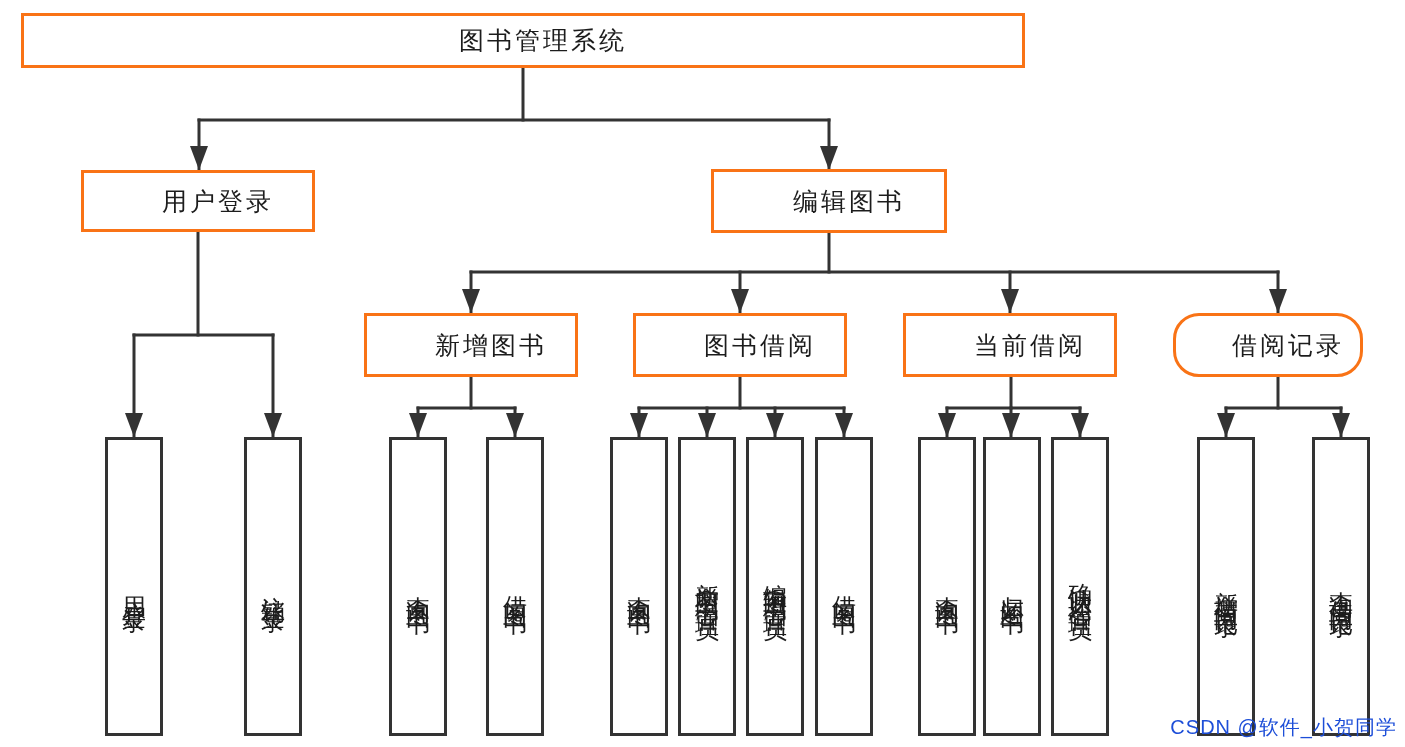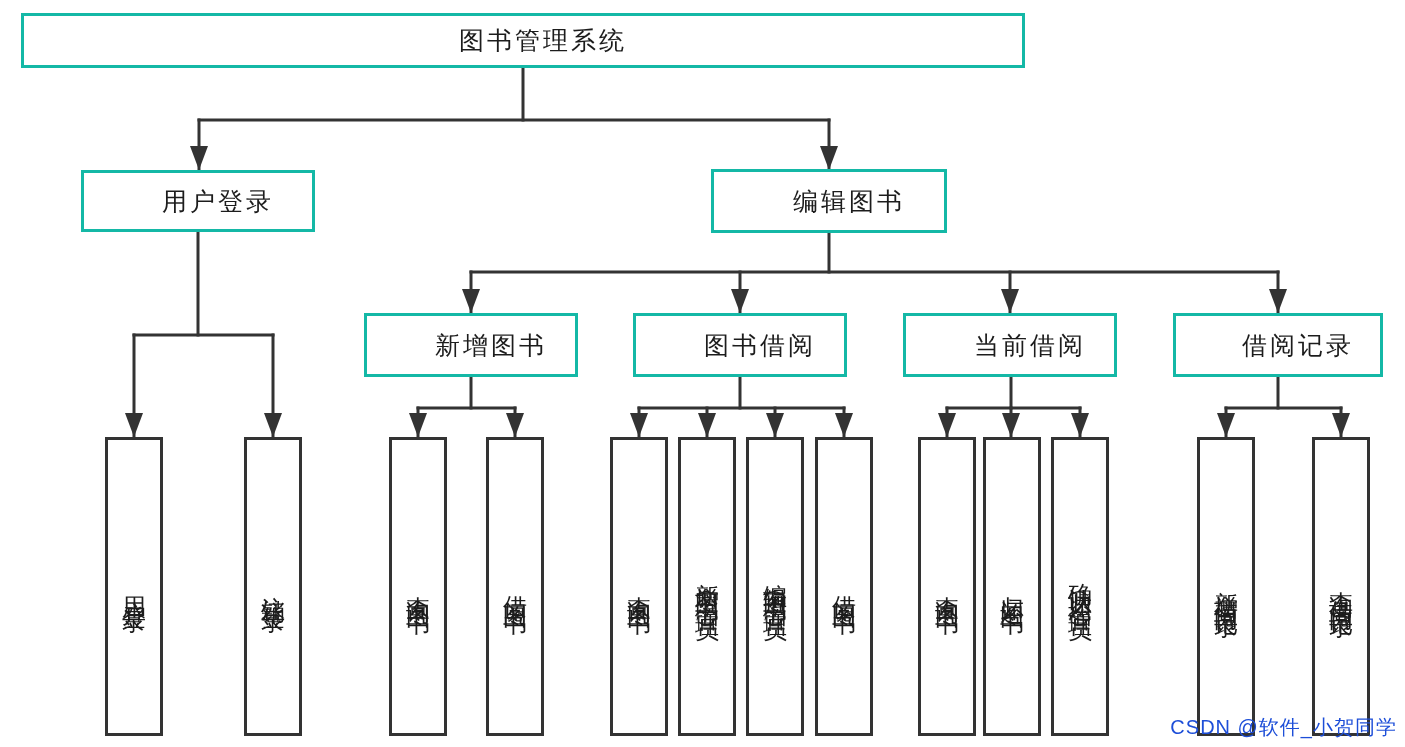--- a/index.html
+++ b/index.html
@@ -28,21 +28,21 @@
     stroke-linecap: square;
   }
   .connectors polygon {
     fill: #333333;
     stroke: none;
   }
   .hbox {
     position: absolute;
     box-sizing: border-box;
     background: #ffffff;
-    border: 3px solid #14b8a6;
+    border: 3px solid #f97316;
     display: flex;
     align-items: center;
     justify-content: center;
     z-index: 2;
     padding-left: 40px;
   }
   .hbox .lbl {
     font-size: 25px;
     letter-spacing: 3px;
     color: #1c1c1c;
@@ -175,21 +175,21 @@
 
   <div class="hbox" style="left:364px; top:313px; width:214px; height:64px;">
     <span class="lbl">新增图书</span>
   </div>
   <div class="hbox" style="left:903px; top:313px; width:214px; height:64px;">
     <span class="lbl">当前借阅</span>
   </div>
   <div class="hbox" style="left:633px; top:313px; width:214px; height:64px;">
     <span class="lbl">图书借阅</span>
   </div>
-  <div class="hbox" style="left:1173px; top:313px; width:210px; height:64px;">
+  <div class="hbox" style="left:1173px; top:313px; width:190px; height:64px;border-radius:26px;">
     <span class="lbl">借阅记录</span>
   </div>
 
   <div class="vbox" style="left:105px;">
     <span class="lbl">用户登录</span>
   </div>
   <div class="vbox" style="left:244px;">
     <span class="lbl">注销登录</span>
   </div>
 

